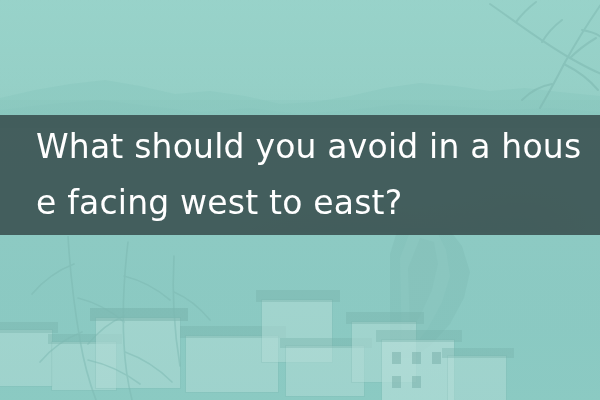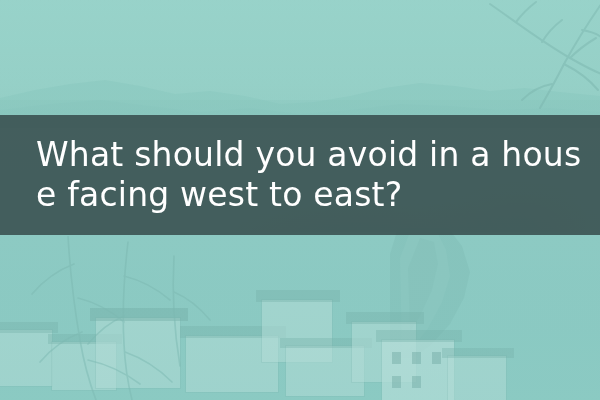--- a/index.html
+++ b/index.html
@@ -107,21 +107,21 @@
     box-sizing: border-box;
     display: flex;
     align-items: center;
   }
   .banner-text {
     display: block;
     width: 560px;
     margin-left: 36px;
     color: #ffffff;
     font-size: 33px;
-    line-height: 40px;
+    line-height: 56px;
     letter-spacing: 0.2px;
     word-break: break-all;
     overflow-wrap: anywhere;
     font-weight: 400;
     white-space: normal;
   }
 </style>
 </head>
 <body>
 

